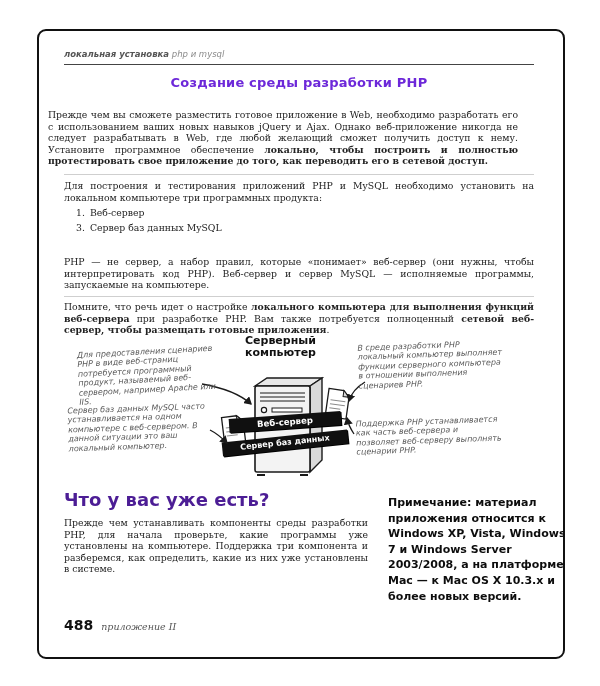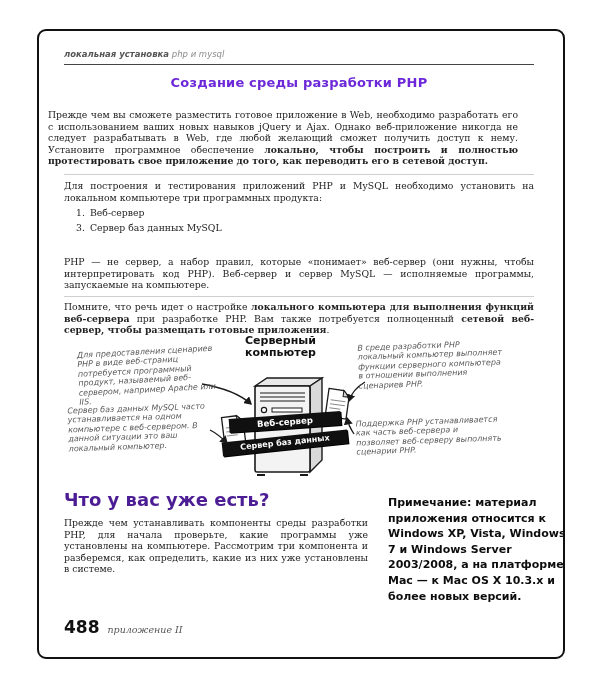--- a/index.html
+++ b/index.html
@@ -48,21 +48,21 @@
   .ribbon-web{left:229px;top:415px;width:112px;height:14px;font-size:8.5px;line-height:14px;
               transform:rotate(-4deg);}
   .ribbon-db{left:222px;top:436px;width:126px;height:14px;font-size:8px;line-height:14px;
              transform:rotate(-6deg);}
   .arrows{left:50px;top:338px;width:500px;height:152px;pointer-events:none;}
 
   .note{left:388px;top:495px;width:178px;font-family:"DejaVu Sans",sans-serif;
         font-weight:bold;font-size:11px;line-height:1.42;color:#0d0d0d;}
 
   .footer{left:64px;top:617px;width:300px;font-size:9.5px;color:#333;}
-  .footer .pagenum{font-family:"DejaVu Sans",sans-serif;font-weight:bold;font-size:17px;color:#111;}
+  .footer .pagenum{font-family:"DejaVu Sans",sans-serif;font-weight:bold;font-size:14px;color:#111;}
   .footer .label{font-style:italic;color:#555;margin-left:8px;}
 </style>
 </head>
 <body>
 
 <div class="page">
   <div class="frame abs"></div>
 
   <div class="running-head abs">
     <b>локальная установка</b><span> php и mysql</span>
@@ -140,20 +140,20 @@
     <path d="M160,92 C 168,96 172,100 177,105" fill="none" stroke="#1a1a1a" stroke-width="1.3" marker-end="url(#ah)"></path>
     <path d="M304,96 C 300,90 298,85 297,80" fill="none" stroke="#1a1a1a" stroke-width="1.3" marker-end="url(#ah)"></path>
   </svg>
 
   <div class="callout co-tl abs">Для предоставления сценариев PHP в виде веб-страниц потребуется программный продукт, называемый веб-сервером, например Apache или IIS.</div>
   <div class="callout co-tr abs">В среде разработки PHP локальный компьютер выполняет функции серверного компьютера в отношении выполнения сценариев PHP.</div>
   <div class="callout co-bl abs">Сервер баз данных MySQL часто устанавливается на одном компьютере с веб-сервером. В данной ситуации это ваш локальный компьютер.</div>
   <div class="callout co-br abs">Поддержка PHP устанавливается как часть веб-сервера и позволяет веб-серверу выполнять сценарии PHP.</div>
 
   <div class="h2 abs">Что у вас уже есть?</div>
-  <div class="body-text p5 abs">Прежде чем устанавливать компоненты среды разработки PHP, для начала проверьте, какие программы уже установлены на компьютере. Рассмотрим три компонента и разберемся, как определить, какие из них уже установлены в системе.</div>
+  <div class="body-text p5 abs">Прежде чем устанавливать компоненты среды разработки PHP, для начала проверьте, какие программы уже установлены на компьютере. Поддержка три компонента и разберемся, как определить, какие из них уже установлены в системе.</div>
 
   <div class="note abs">Примечание: материал приложения относится к Windows XP, Vista, Windows 7 и Windows Server 2003/2008, а на платформе Mac — к Mac OS X 10.3.x и более новых версий.</div>
 
   <div class="footer abs">
     <span class="pagenum">488</span><span class="label">приложение II</span>
   </div>
 </div>
 
 </body></html>

